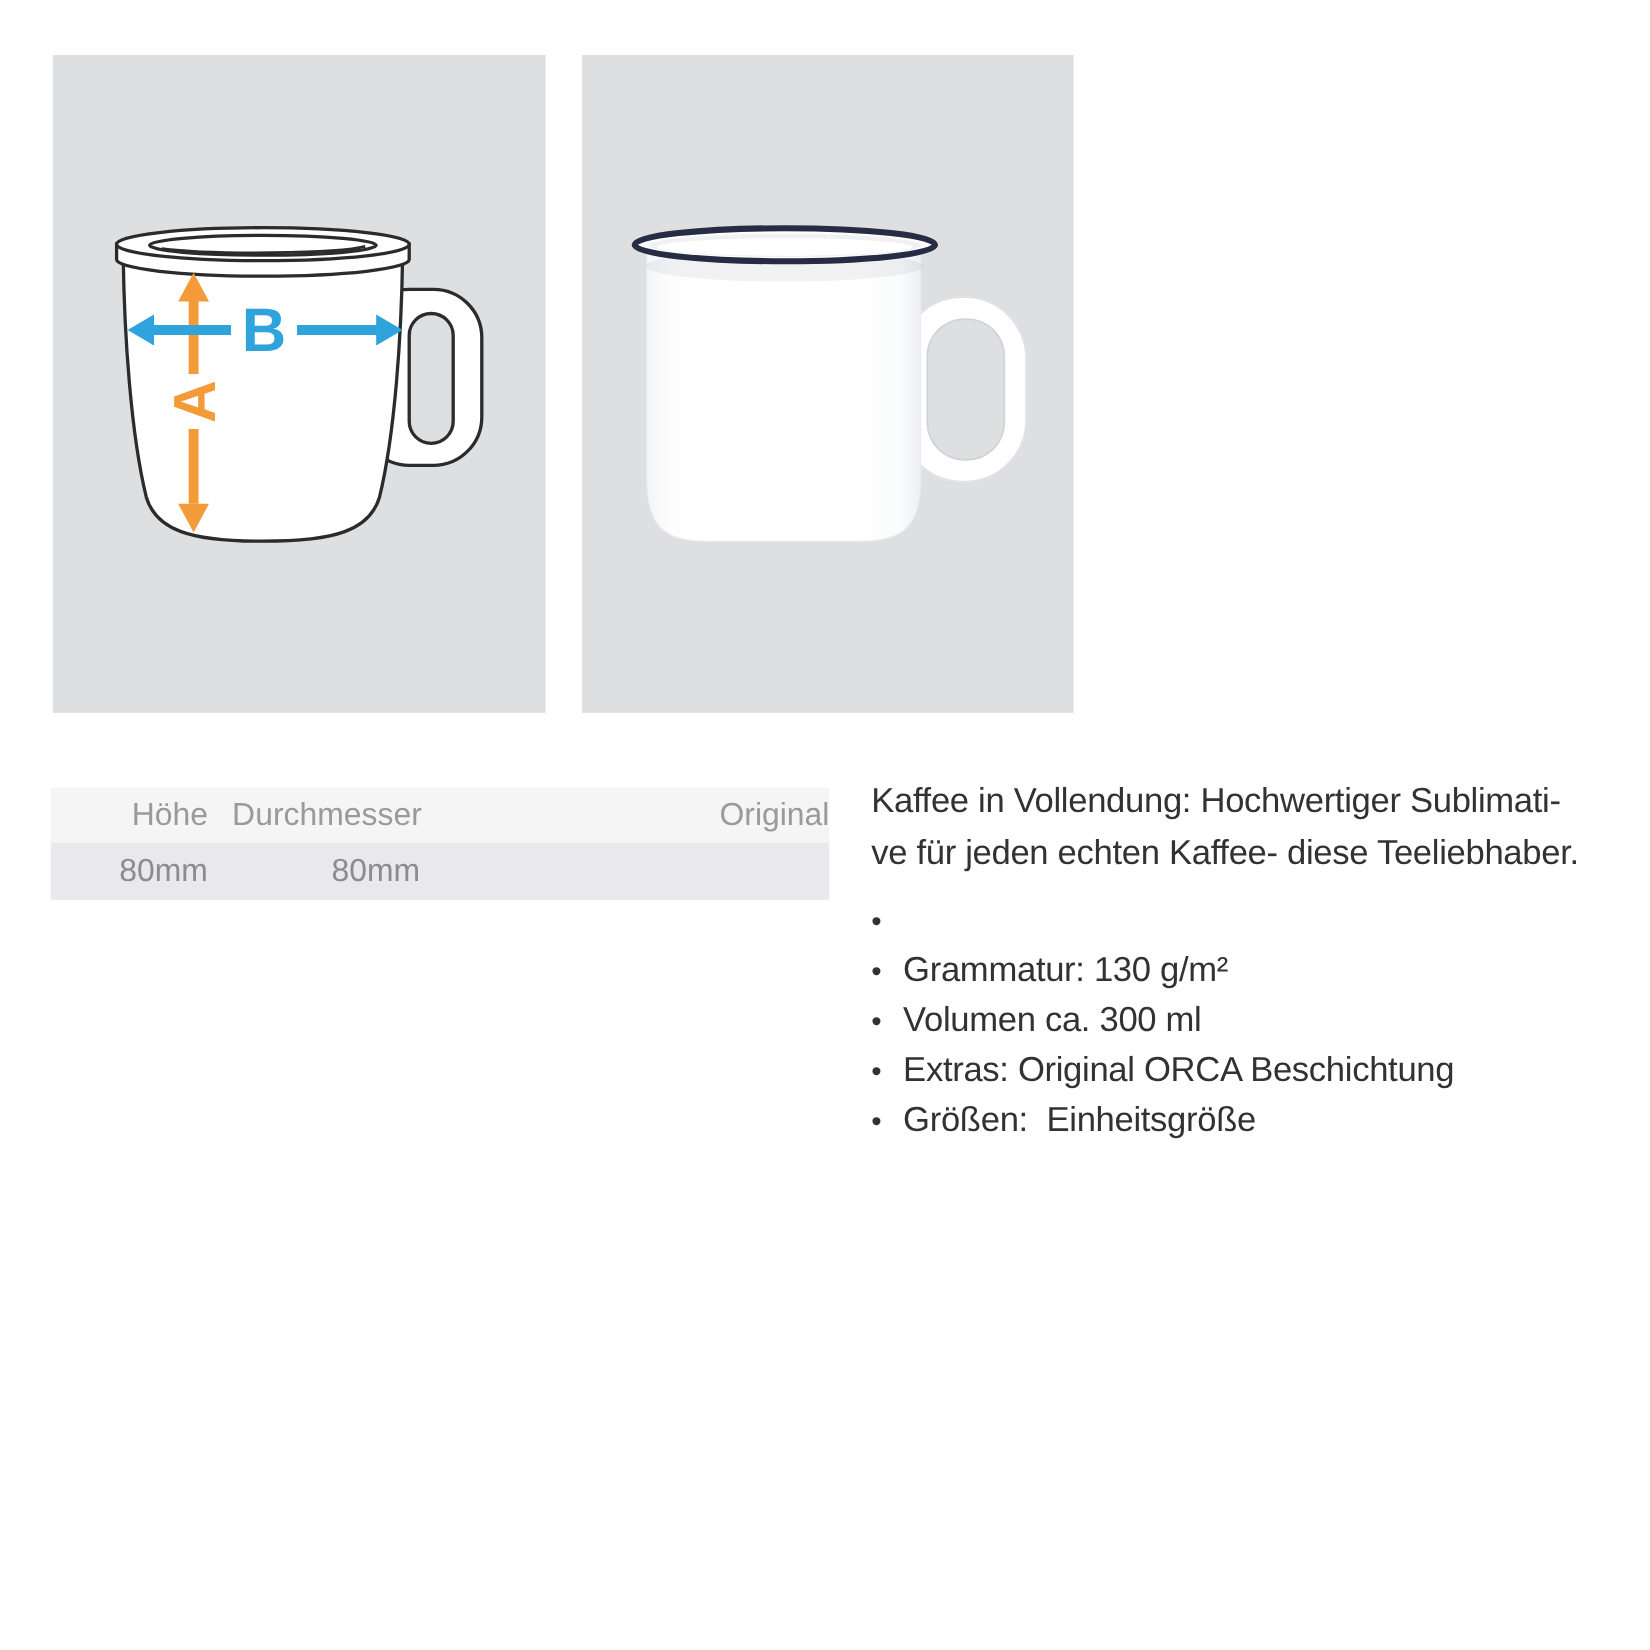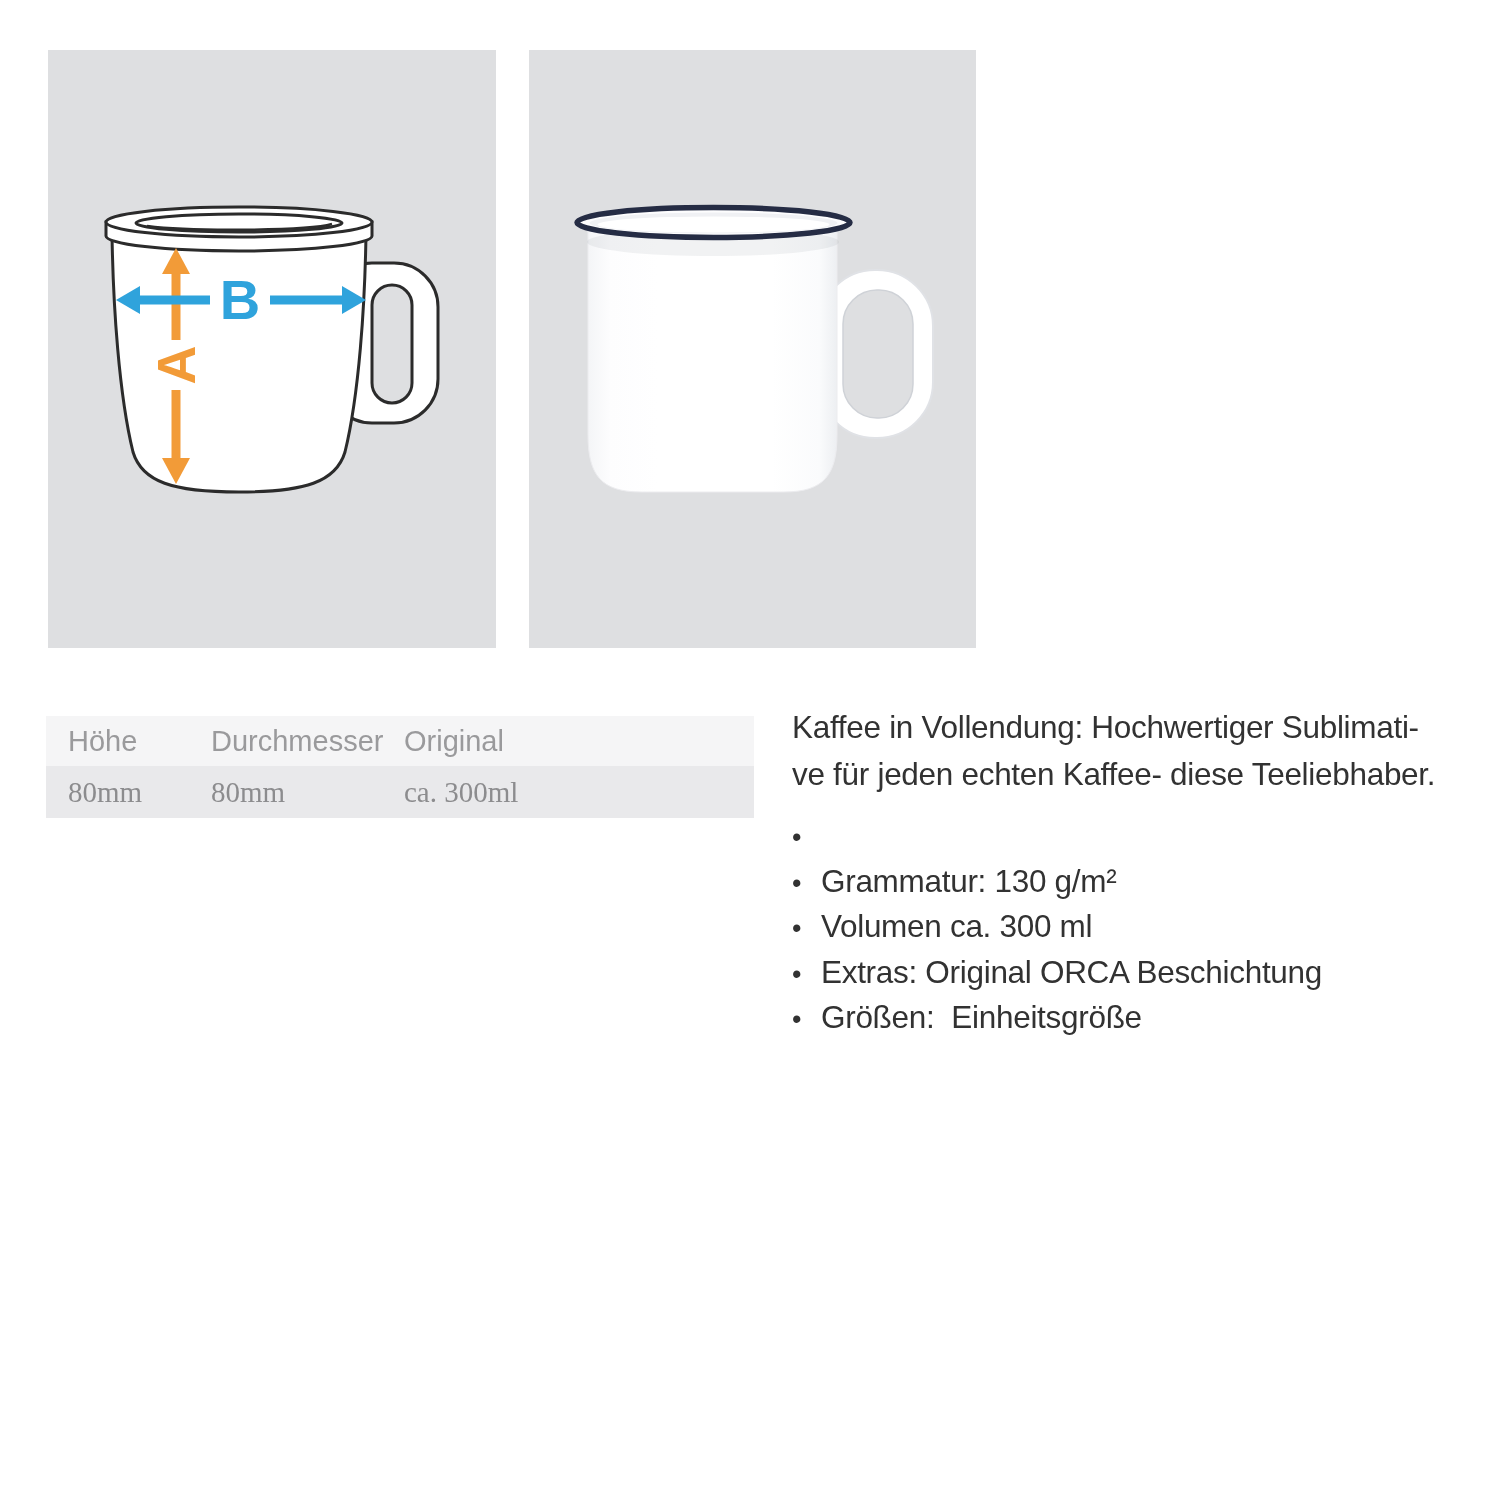--- a/index.html
+++ b/index.html
@@ -43,22 +43,22 @@
   .photo-hole{fill:var(--panel-bg);stroke:#cfd2d7;stroke-width:1.5;}
   .photo-rim-outer{fill:#fdfdfe;stroke:var(--rim-navy);stroke-width:5.5;}
   .photo-rim-inner1{fill:#f0f1f4;}
   .photo-rim-inner2{fill:#ffffff;}
   .photo-rim-shadow{fill:rgba(140,146,160,0.12);}
 
   
   .size-table{position:absolute;left:46px;top:716px;width:708px;font-size:29px;}
   .size-table .tr{display:grid;grid-template-columns:143px 193px auto;align-items:center;}
   .size-table .tr.head{height:50px;background:var(--table-header-bg);color:var(--table-header-text);}
-  .size-table .tr.data{height:52px;background:var(--table-row-bg);color:var(--table-row-text);font-family:Liberation Serif, serif;}
-  .size-table .td{padding-left:22px;white-space:nowrap;}
+  .size-table .tr.data{height:52px;background:var(--table-row-bg);color:var(--table-row-text);}
+  .size-table .td{padding-left:22px;white-space:nowrap;text-align:right;}
 
   
   .description{position:absolute;left:792px;top:704px;width:716px;color:var(--body-text);}
   .para-line{font-size:31.5px;line-height:47px;letter-spacing:-0.3px;white-space:nowrap;}
   .bullets{list-style:none;margin-top:18px;}
   .bullets li{display:flex;align-items:baseline;font-size:31.5px;line-height:43.5px;letter-spacing:-0.3px;}
   .bullets .dot{width:29px;flex:0 0 29px;font-size:27px;}
   .bullets .bullet-text{white-space:pre-wrap;}
 </style>
 </head>
@@ -129,21 +129,20 @@
 
   <div class="size-table">
     <div class="tr head">
       <div class="td">Höhe</div>
       <div class="td">Durchmesser</div>
       <div class="td">Original</div>
     </div>
     <div class="tr data">
       <div class="td">80mm</div>
       <div class="td">80mm</div>
-      <div class="td">ca. 300ml</div>
     </div>
   </div>
 
   <div class="description">
     <div class="para">
       <div class="para-line">Kaffee in Vollendung: Hochwertiger Sublimati-</div>
       <div class="para-line">ve für jeden echten Kaffee- diese Teeliebhaber.</div>
     </div>
     <ul class="bullets">
       <li>

